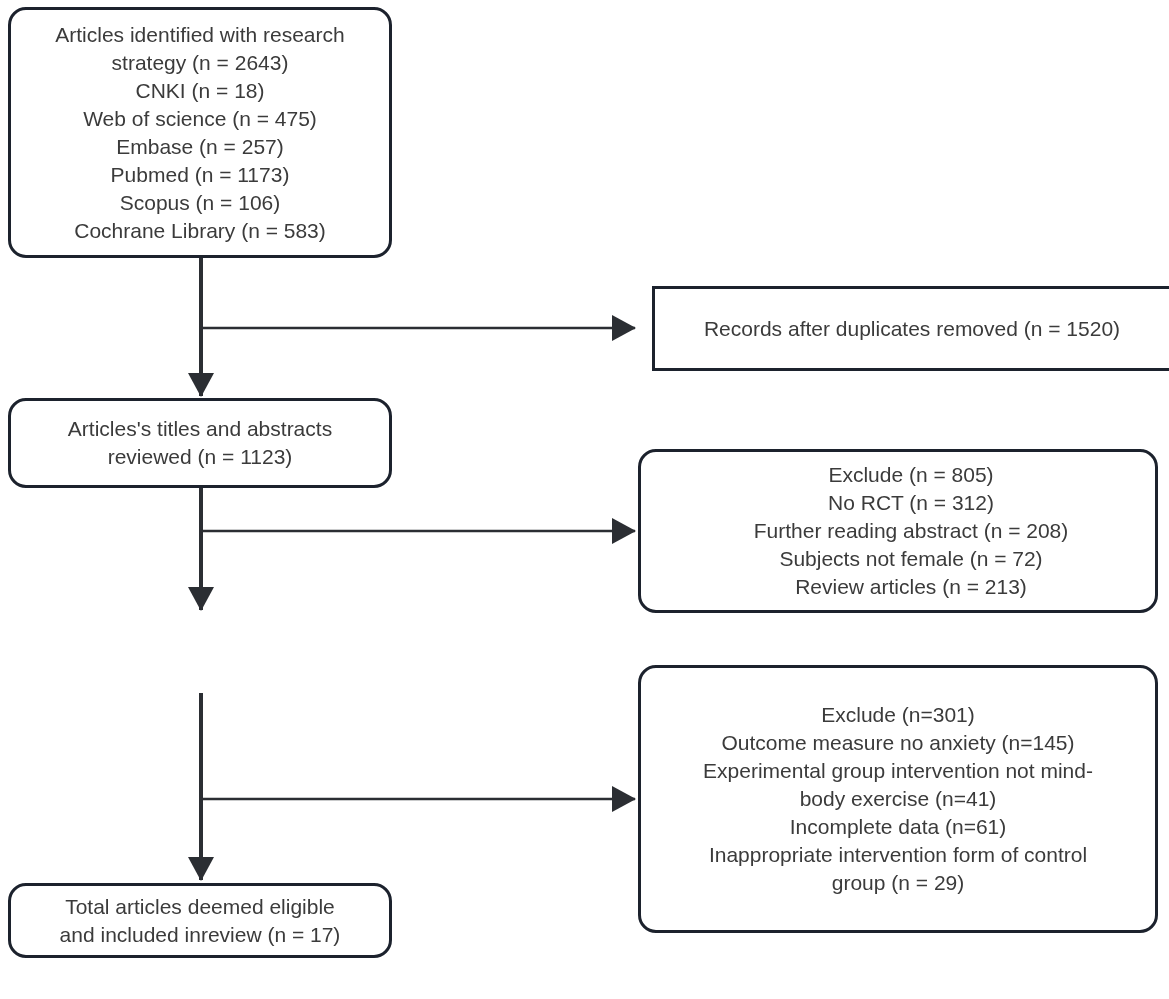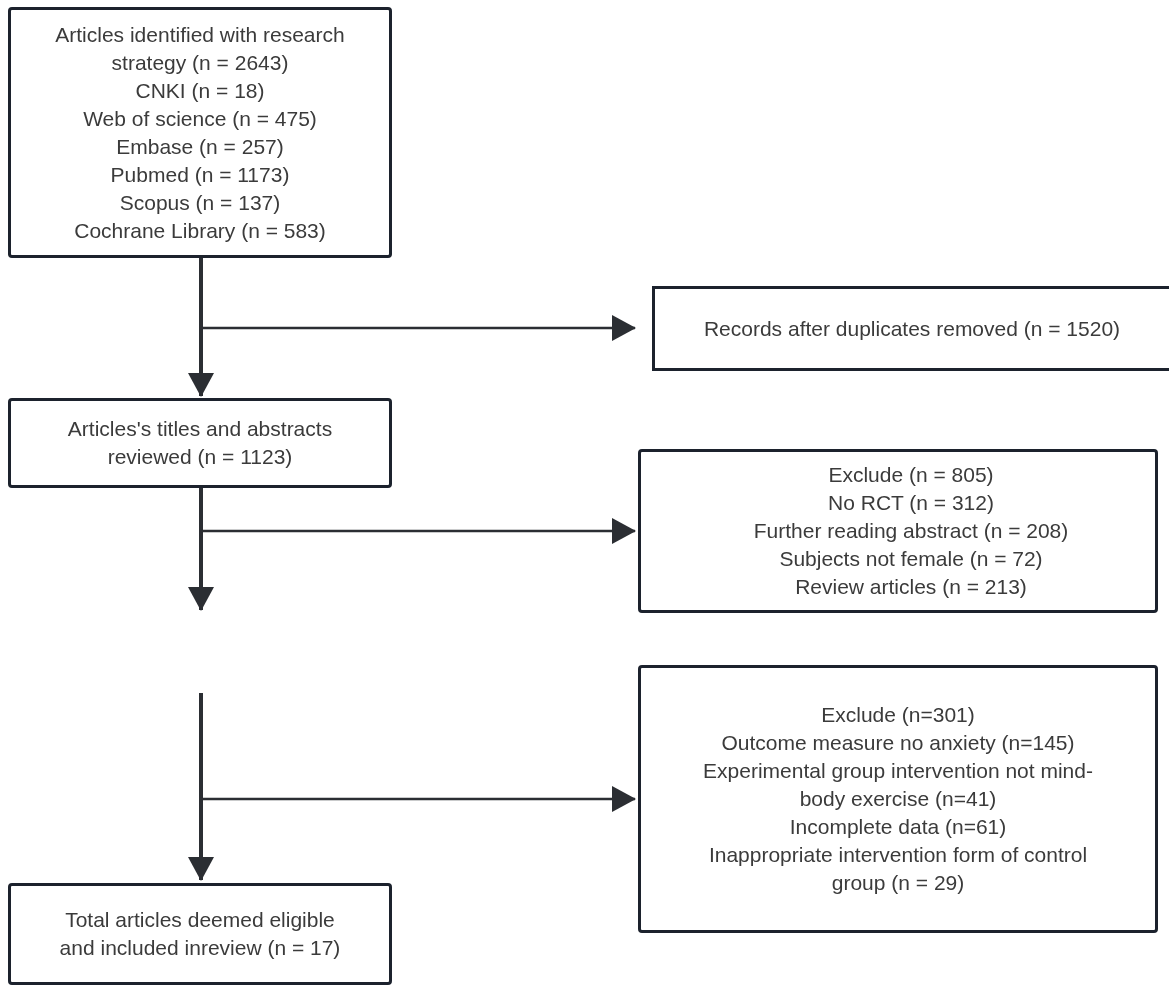--- a/index.html
+++ b/index.html
@@ -33,32 +33,32 @@
     border: 3px solid var(--border);
     display: flex;
     flex-direction: column;
     justify-content: center;
     align-items: center;
     text-align: center;
     font-size: 21px;
     line-height: 28px;
     padding: 4px 10px;
   }
-  .rounded { border-radius: 4px; }
+  .rounded { border-radius: 18px; }
   .square { border-radius: 0; }
   .line { white-space: pre-line; }
 
   
   #box-identified        { left: 8px;   top: 7px;   width: 384px; height: 251px; }
   #box-duplicates        { left: 652px; top: 286px; width: 520px; height: 85px;  }
   #box-titles-abstracts  { left: 8px;   top: 398px; width: 384px; height: 90px;  }
   #box-exclude-abstracts { left: 638px; top: 449px; width: 520px; height: 164px; padding-left: 36px; }
   #box-full-text         { left: 8px;   top: 613px; width: 384px; height: 84px;  }
   #box-exclude-fulltext  { left: 638px; top: 665px; width: 520px; height: 268px; }
-  #box-included          { left: 8px;   top: 883px; width: 384px; height: 102px; }
+  #box-included          { left: 8px;   top: 883px; width: 384px; height: 75px; }
 </style>
 </head>
 <body>
 
 <div class="canvas">
 
   <svg class="arrows" viewBox="0 0 1169 999" xmlns="http://www.w3.org/2000/svg">
     <defs>
       <marker id="ah" markerUnits="userSpaceOnUse" markerWidth="27" markerHeight="28" refX="23" refY="13" orient="auto">
         <path d="M0,0 L24,13 L0,26 Z" fill="var(--arrow)"></path>
@@ -74,21 +74,21 @@
     <line class="h" x1="201" y1="799" x2="635" y2="799" marker-end="url(#ah)"></line>
   </svg>
 
   <div class="box rounded" id="box-identified">
       <div class="line">Articles identified with research
 strategy (n = 2643)</div>
       <div class="line">CNKI (n = 18)</div>
       <div class="line">Web of science (n = 475)</div>
       <div class="line">Embase (n = 257)</div>
       <div class="line">Pubmed (n = 1173)</div>
-      <div class="line">Scopus (n = 137)</div>
+      <div class="line">Scopus (n = 106)</div>
       <div class="line">Cochrane Library (n = 583)</div>
     </div>
 
   <div class="box square" id="box-duplicates">
       <div class="line">Records after duplicates removed (n = 1520)</div>
     </div>
 
   <div class="box rounded" id="box-titles-abstracts">
       <div class="line">Articles's titles and abstracts
 reviewed (n = 1123)</div>

